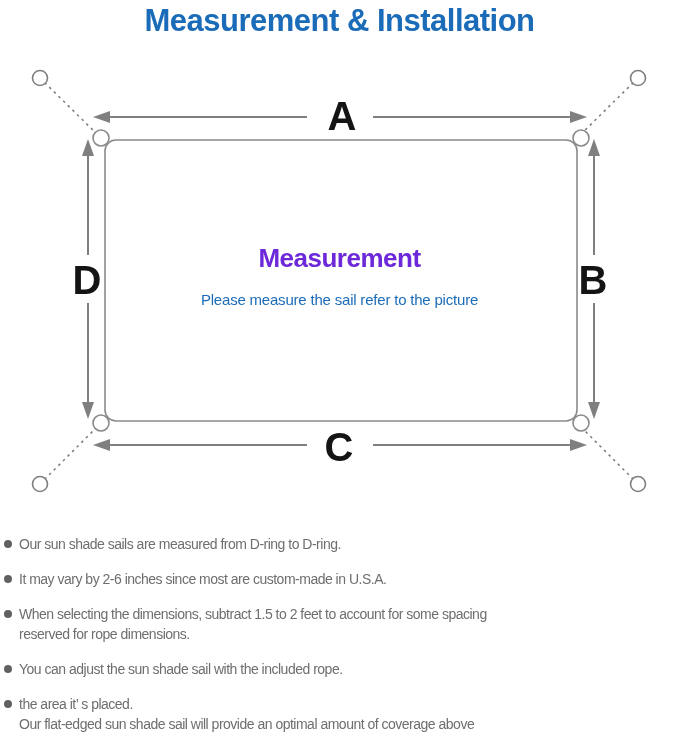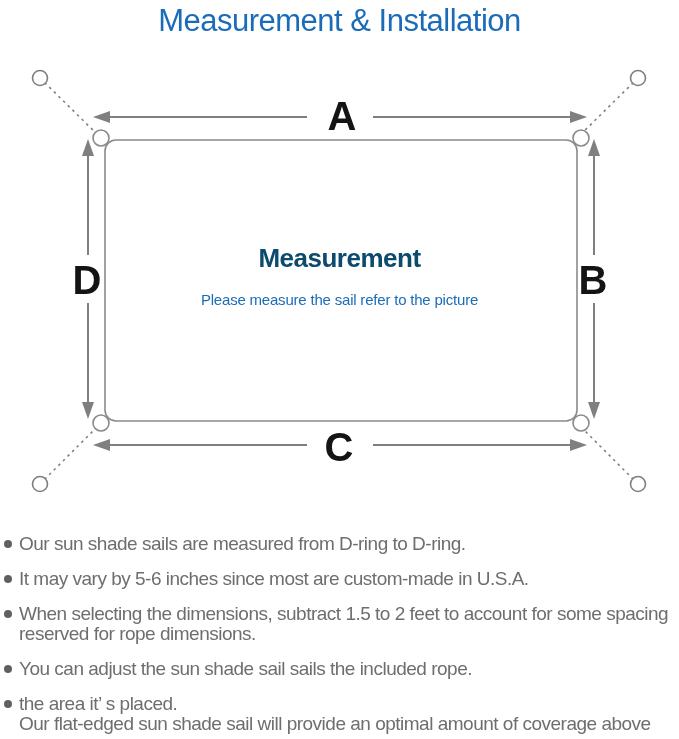--- a/index.html
+++ b/index.html
@@ -17,21 +17,21 @@
     height: 739px;
     background: #ffffff;
   }
   .page-title {
     position: absolute;
     top: 2px;
     left: 0;
     width: 100%;
     text-align: center;
     font-size: 31px;
-    font-weight: normal;
+    font-weight: bold;
     letter-spacing: -0.5px;
     color: #1b6cb8;
     line-height: 38px;
   }
   .diagram-svg {
     position: absolute;
     top: 0;
     left: 0;
   }
   .dim-label {
@@ -51,21 +51,21 @@
     position: absolute;
     top: 243px;
     left: 0;
     width: 100%;
     text-align: center;
   }
   .center-heading {
     font-size: 26px;
     font-weight: bold;
     letter-spacing: -0.5px;
-    color: #0c4a6e;
+    color: #6d28d9;
     line-height: 30px;
   }
   .center-sub {
     margin-top: 17px;
     font-size: 15px;
     letter-spacing: -0.2px;
     color: #1b6cb8;
     line-height: 19px;
   }
   .notes {
@@ -75,21 +75,21 @@
     width: 672px;
     list-style: none;
     margin: 0;
     padding: 0;
   }
   .note-item {
     display: flex;
     align-items: flex-start;
     margin-bottom: 15px;
     color: #6e6e6e;
-    font-size: 19px;
+    font-size: 14px;
     letter-spacing: -0.5px;
     line-height: 20px;
   }
   .bullet-dot {
     flex: 0 0 auto;
     width: 8px;
     height: 8px;
     border-radius: 50%;
     background: #606060;
     margin: 6px 7px 0 0;
@@ -165,34 +165,34 @@
   <ul class="notes">
     <li class="note-item">
       <span class="bullet-dot"></span>
       <span class="note-lines">
         <span class="note-line">Our sun shade sails are measured from D-ring to D-ring.</span>
       </span>
     </li>
     <li class="note-item">
       <span class="bullet-dot"></span>
       <span class="note-lines">
-        <span class="note-line">It may vary by 5-6 inches since most are custom-made in U.S.A.</span>
+        <span class="note-line">It may vary by 2-6 inches since most are custom-made in U.S.A.</span>
       </span>
     </li>
     <li class="note-item">
       <span class="bullet-dot"></span>
       <span class="note-lines">
         <span class="note-line">When selecting the dimensions, subtract 1.5 to 2 feet to account for some spacing</span>
         <span class="note-line">reserved for rope dimensions.</span>
       </span>
     </li>
     <li class="note-item">
       <span class="bullet-dot"></span>
       <span class="note-lines">
-        <span class="note-line">You can adjust the sun shade sail sails the included rope.</span>
+        <span class="note-line">You can adjust the sun shade sail with the included rope.</span>
       </span>
     </li>
     <li class="note-item">
       <span class="bullet-dot"></span>
       <span class="note-lines">
         <span class="note-line">the area it’ s placed.</span>
         <span class="note-line">Our flat-edged sun shade sail will provide an optimal amount of coverage above</span>
       </span>
     </li>
   </ul>

